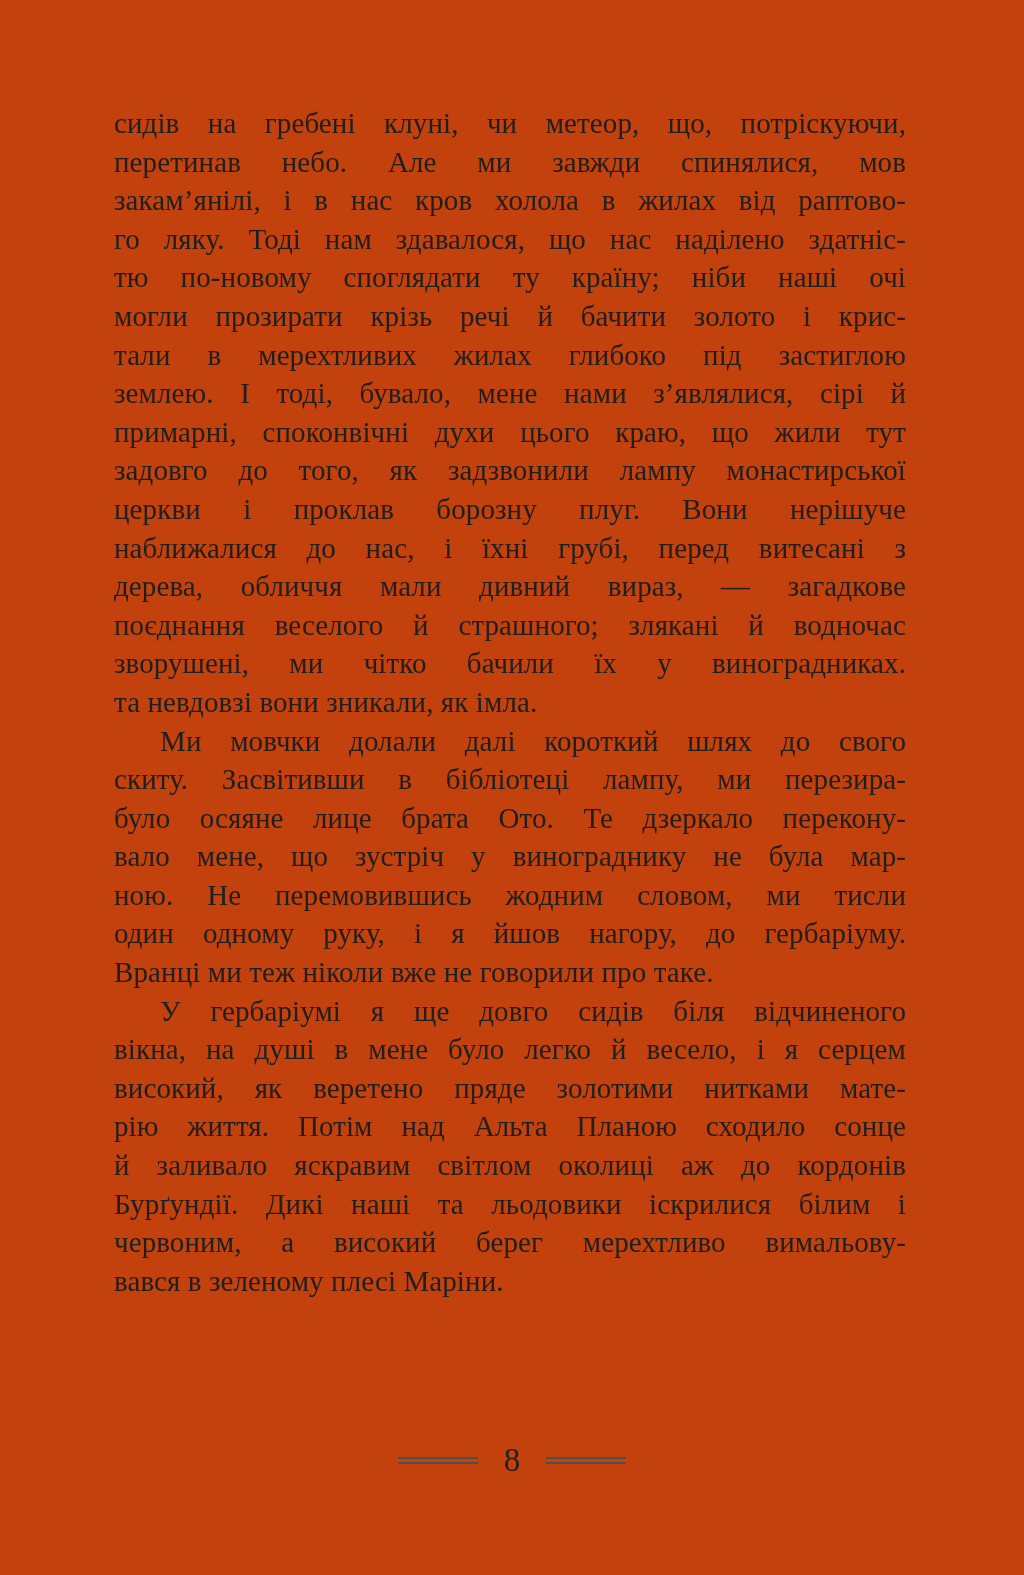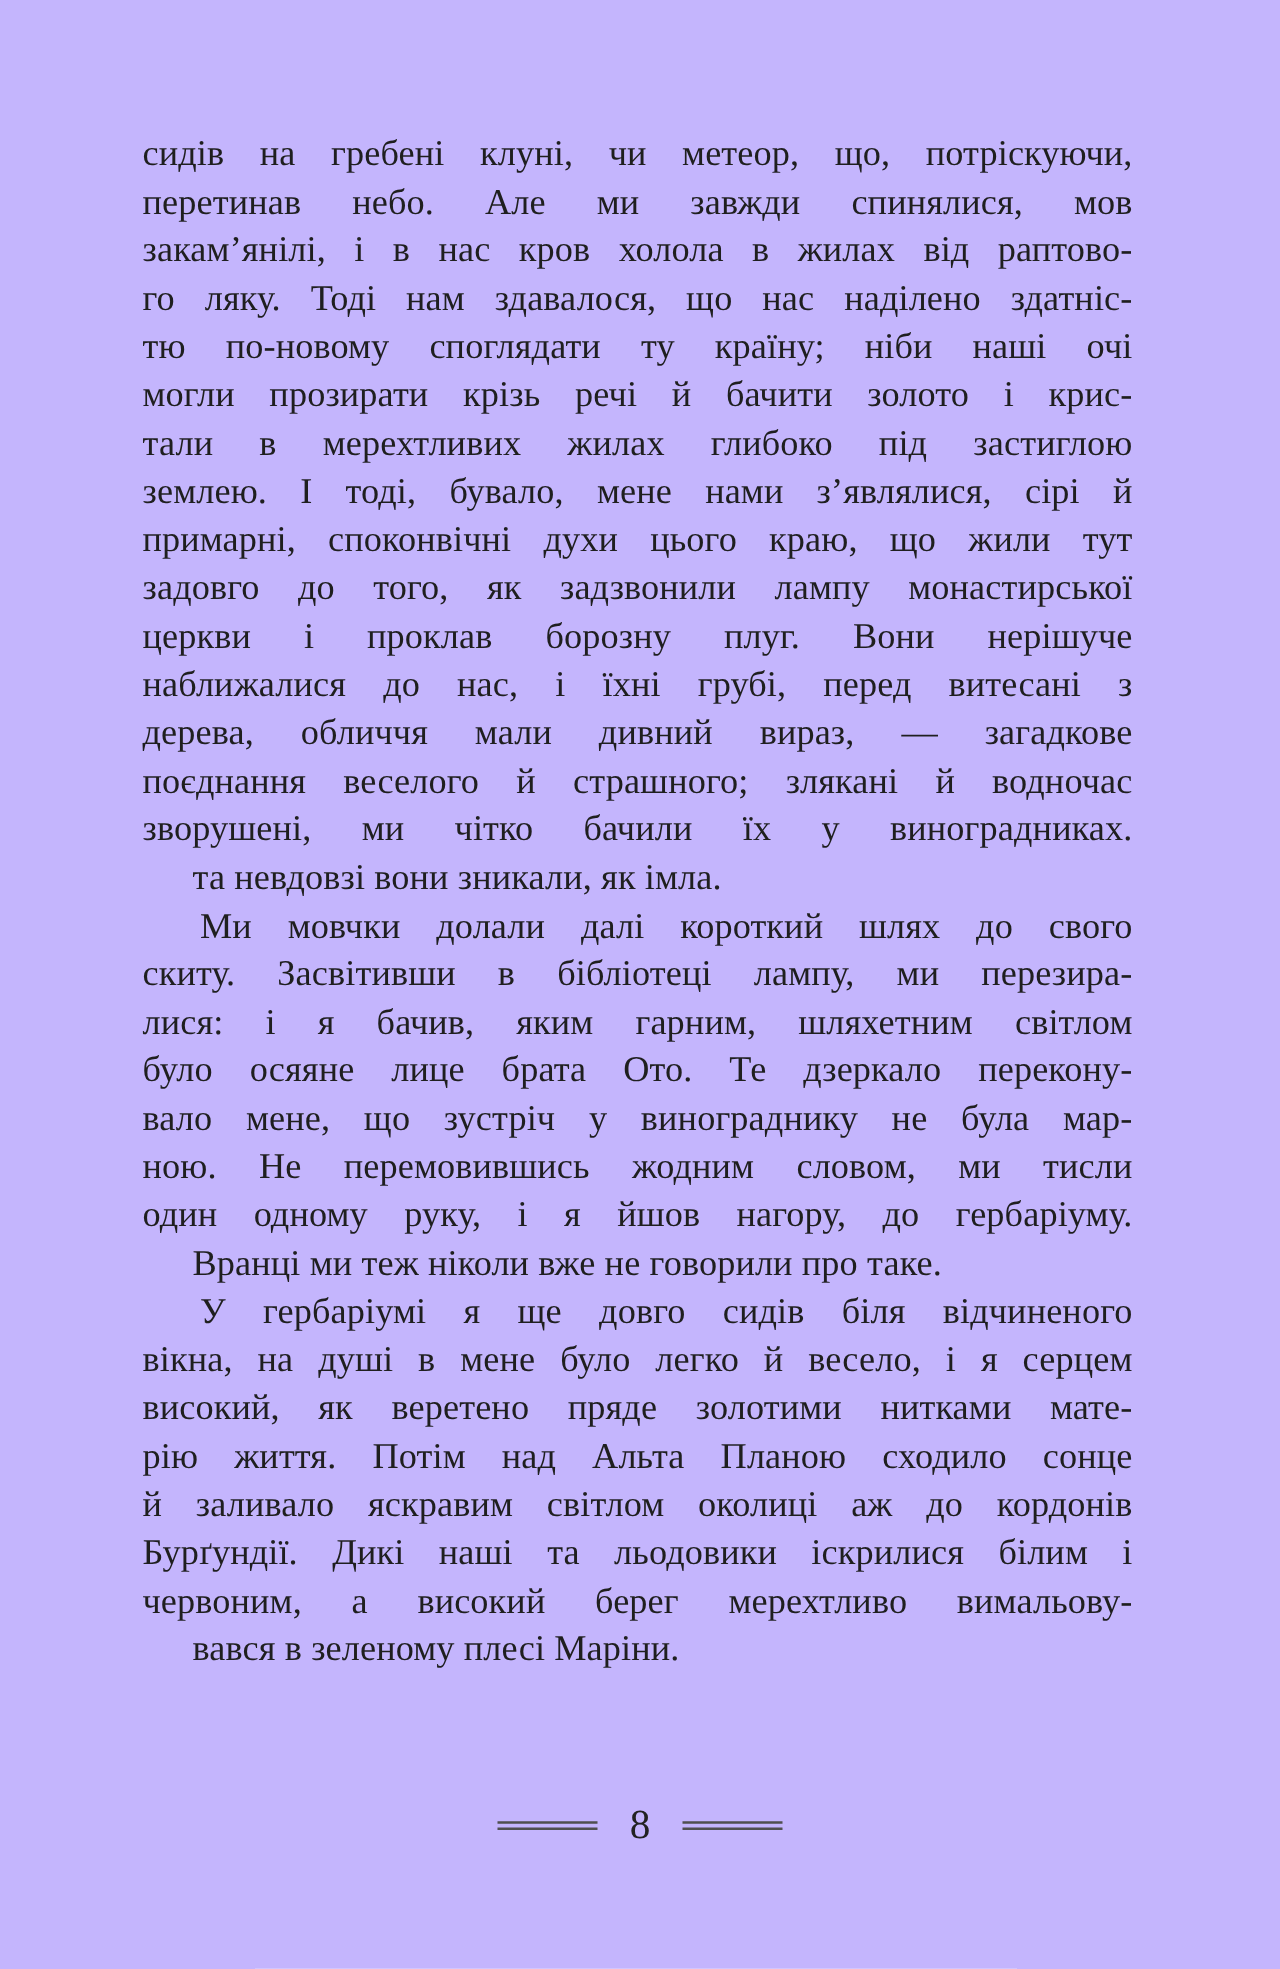--- a/index.html
+++ b/index.html
@@ -11,38 +11,37 @@
     width: 1024px;
     height: 1575px;
     position: relative;
     font-family: "Liberation Serif", serif;
     color: #1f1f1f;
     overflow: hidden;
   }
   .page {
     position: absolute;
     inset: 0;
-    background: #c4b5fd;
+    background: #c2410c;
   }
   .text-body {
     position: absolute;
     left: 114px;
     top: 104px;
     width: 792px;
     font-size: 29px;
     line-height: 38.6px;
     letter-spacing: 0.1px;
   }
   .line {
     text-align: justify;
     text-align-last: justify;
   }
   .line.last {
     text-align-last: left;
-    margin-left: 40px;
   }
   .line.indent {
     text-indent: 46px;
   }
   .footer {
     position: absolute;
     left: 0;
     top: 1444px;
     width: 1024px;
     display: flex;
@@ -80,21 +79,20 @@
       <div class="line">примарні, споконвічні духи цього краю, що жили тут</div>
       <div class="line">задовго до того, як задзвонили лампу монастирської</div>
       <div class="line">церкви і проклав борозну плуг. Вони нерішуче</div>
       <div class="line">наближалися до нас, і їхні грубі, перед витесані з</div>
       <div class="line">дерева, обличчя мали дивний вираз, — загадкове</div>
       <div class="line">поєднання веселого й страшного; злякані й водночас</div>
       <div class="line">зворушені, ми чітко бачили їх у виноградниках.</div>
       <div class="line last">та невдовзі вони зникали, як імла.</div>
       <div class="line indent">Ми мовчки долали далі короткий шлях до свого</div>
       <div class="line">скиту. Засвітивши в бібліотеці лампу, ми перезира-</div>
-      <div class="line">лися: і я бачив, яким гарним, шляхетним світлом</div>
       <div class="line">було осяяне лице брата Ото. Те дзеркало перекону-</div>
       <div class="line">вало мене, що зустріч у винограднику не була мар-</div>
       <div class="line">ною. Не перемовившись жодним словом, ми тисли</div>
       <div class="line">один одному руку, і я йшов нагору, до гербаріуму.</div>
       <div class="line last">Вранці ми теж ніколи вже не говорили про таке.</div>
       <div class="line indent">У гербаріумі я ще довго сидів біля відчиненого</div>
       <div class="line">вікна, на душі в мене було легко й весело, і я серцем</div>
       <div class="line">високий, як веретено пряде золотими нитками мате-</div>
       <div class="line">рію життя. Потім над Альта Планою сходило сонце</div>
       <div class="line">й заливало яскравим світлом околиці аж до кордонів</div>

